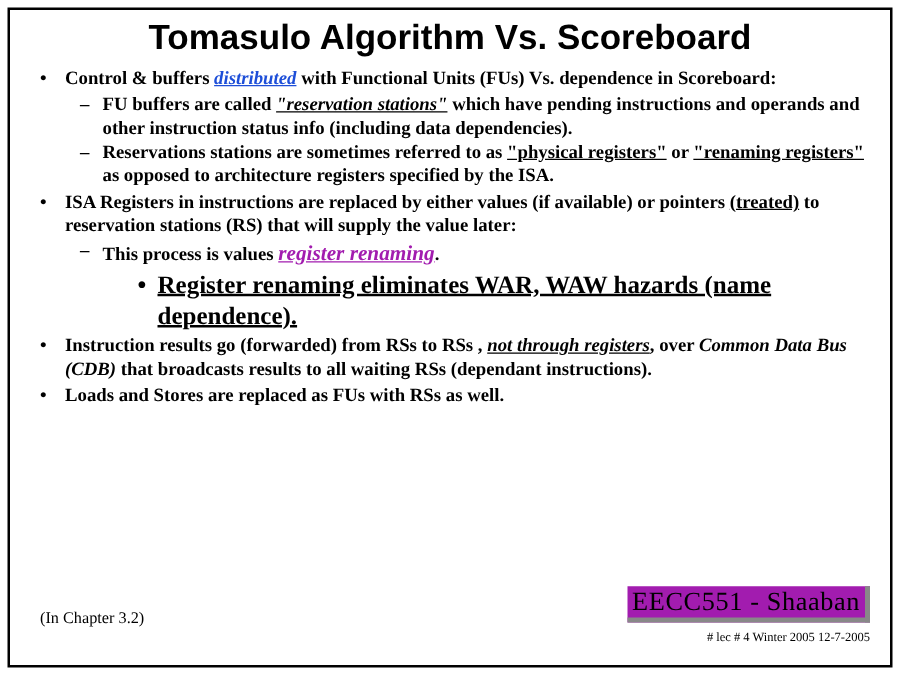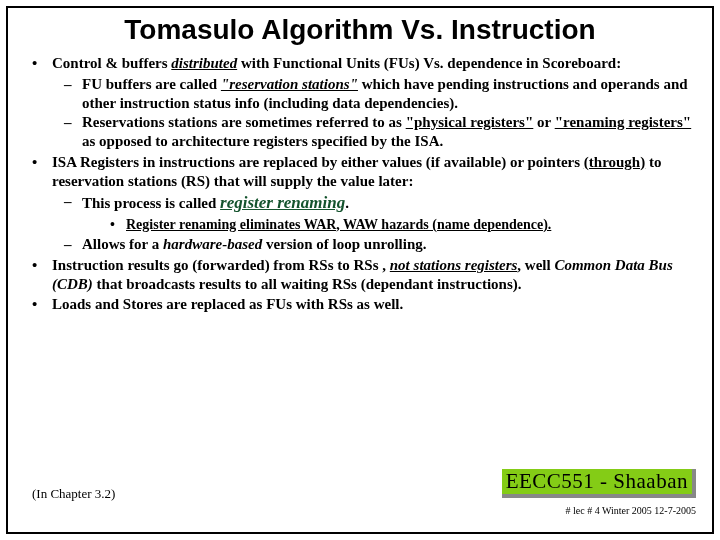--- a/index.html
+++ b/index.html
@@ -6,68 +6,65 @@
   body { width: 720px; height: 540px; background: #fff; font-family: "Times New Roman", Times, serif; color: #000; position: relative; }
   .frame { position: absolute; top: 6px; left: 6px; right: 6px; bottom: 6px; border: 2px solid #000; padding: 4px 18px 8px 18px; }
   .title { font-family: Arial, Helvetica, sans-serif; font-weight: 700; font-size: 28px; text-align: center; margin-top: 2px; margin-bottom: 8px; }
   ul.top { list-style: none; font-size: 15px; font-weight: 700; line-height: 1.25; }
   ul.top > li { position: relative; padding-left: 26px; margin-bottom: 2px; }
   ul.top > li::before { content: "•"; position: absolute; left: 6px; top: 0; }
   ul.sub1 { list-style: none; margin-top: 2px; }
   ul.sub1 > li { position: relative; padding-left: 30px; margin-top: 1px; }
   ul.sub1 > li::before { content: "–"; position: absolute; left: 12px; top: 0; }
   ul.sub2 { list-style: none; margin-top: 2px; margin-bottom: 2px; }
-  ul.sub2 > li { position: relative; padding-left: 44px; font-size: 14px; }
+  ul.sub2 > li { position: relative; padding-left: 44px; font-size: 20px; }
   ul.sub2 > li::before { content: "•"; position: absolute; left: 28px; top: 0; }
   .ul { text-decoration: underline; }
   .it { font-style: italic; }
-  .red { color: #000000; }
-  .reg-rename { font-style: italic; text-decoration: underline; color: #14532d; font-size: 17px; }
+  .red { color: #1d4ed8; }
+  .reg-rename { font-style: italic; text-decoration: underline; color: #a21caf; font-size: 17px; }
   .chapter { position: absolute; left: 24px; bottom: 30px; font-size: 13px; margin-top: 26px; }
   .sigwrap { position: absolute; right: 16px; bottom: 14px; text-align: right; }
-  .sig { display: inline-block; background: #84cc16; border-bottom: 4px solid #888; border-right: 4px solid #888; padding: 0 4px 0 4px; font-size: 21px; letter-spacing: 0.5px; margin-bottom: 2px; }
+  .sig { display: inline-block; background: #a21caf; border-bottom: 4px solid #888; border-right: 4px solid #888; padding: 0 4px 0 4px; font-size: 21px; letter-spacing: 0.5px; margin-bottom: 2px; }
   .meta { font-size: 10px; font-weight: 400; }
 </style>
 </head>
 <body>
 
 <div class="frame">
-  <div class="title">Tomasulo Algorithm Vs. Instruction</div>
+  <div class="title">Tomasulo Algorithm Vs. Scoreboard</div>
 
   <ul class="top">
 
     <li>
       <span>Control &amp; buffers </span><span class="it ul red">distributed</span><span> with Functional Units (FUs) Vs. dependence in Scoreboard:</span>
       <ul class="sub1">
         <li>
           <span>FU buffers are called </span><span class="it ul">"reservation stations"</span><span> which have pending instructions and operands and other instruction status info (including data dependencies).</span>
         </li>
         <li>
           <span>Reservations stations are sometimes referred to as </span><span class="ul">"physical registers"</span><span> or </span><span class="ul">"renaming registers"</span><span> as opposed to architecture registers specified by the ISA.</span>
         </li>
       </ul>
     </li>
 
     <li>
-      <span>ISA Registers in instructions are replaced by either values (if available) or pointers </span><span class="ul">(through)</span><span> to reservation stations (RS) that will supply the value later:</span>
+      <span>ISA Registers in instructions are replaced by either values (if available) or pointers </span><span class="ul">(treated)</span><span> to reservation stations (RS) that will supply the value later:</span>
       <ul class="sub1">
         <li>
-          <span>This process is called </span><span class="reg-rename">register renaming</span><span>.</span>
+          <span>This process is values </span><span class="reg-rename">register renaming</span><span>.</span>
           <ul class="sub2">
             <li><span class="ul">Register renaming eliminates WAR, WAW hazards (name dependence).</span></li>
           </ul>
-        </li>
-        <li>
-          <span>Allows for a </span><span class="it">hardware-based</span><span> version of loop unrolling.</span>
         </li>
       </ul>
     </li>
 
     <li>
-      <span>Instruction results go (forwarded) from RSs to RSs , </span><span class="it ul">not stations registers</span><span>, well </span><span class="it">Common Data Bus (CDB)</span><span> that broadcasts results to all waiting RSs (dependant instructions).</span>
+      <span>Instruction results go (forwarded) from RSs to RSs , </span><span class="it ul">not through registers</span><span>, over </span><span class="it">Common Data Bus (CDB)</span><span> that broadcasts results to all waiting RSs (dependant instructions).</span>
     </li>
 
     <li>
       <span>Loads and Stores are replaced as FUs with RSs as well.</span>
     </li>
 
   </ul>
 
   <div class="chapter">(In Chapter 3.2)</div>
 

